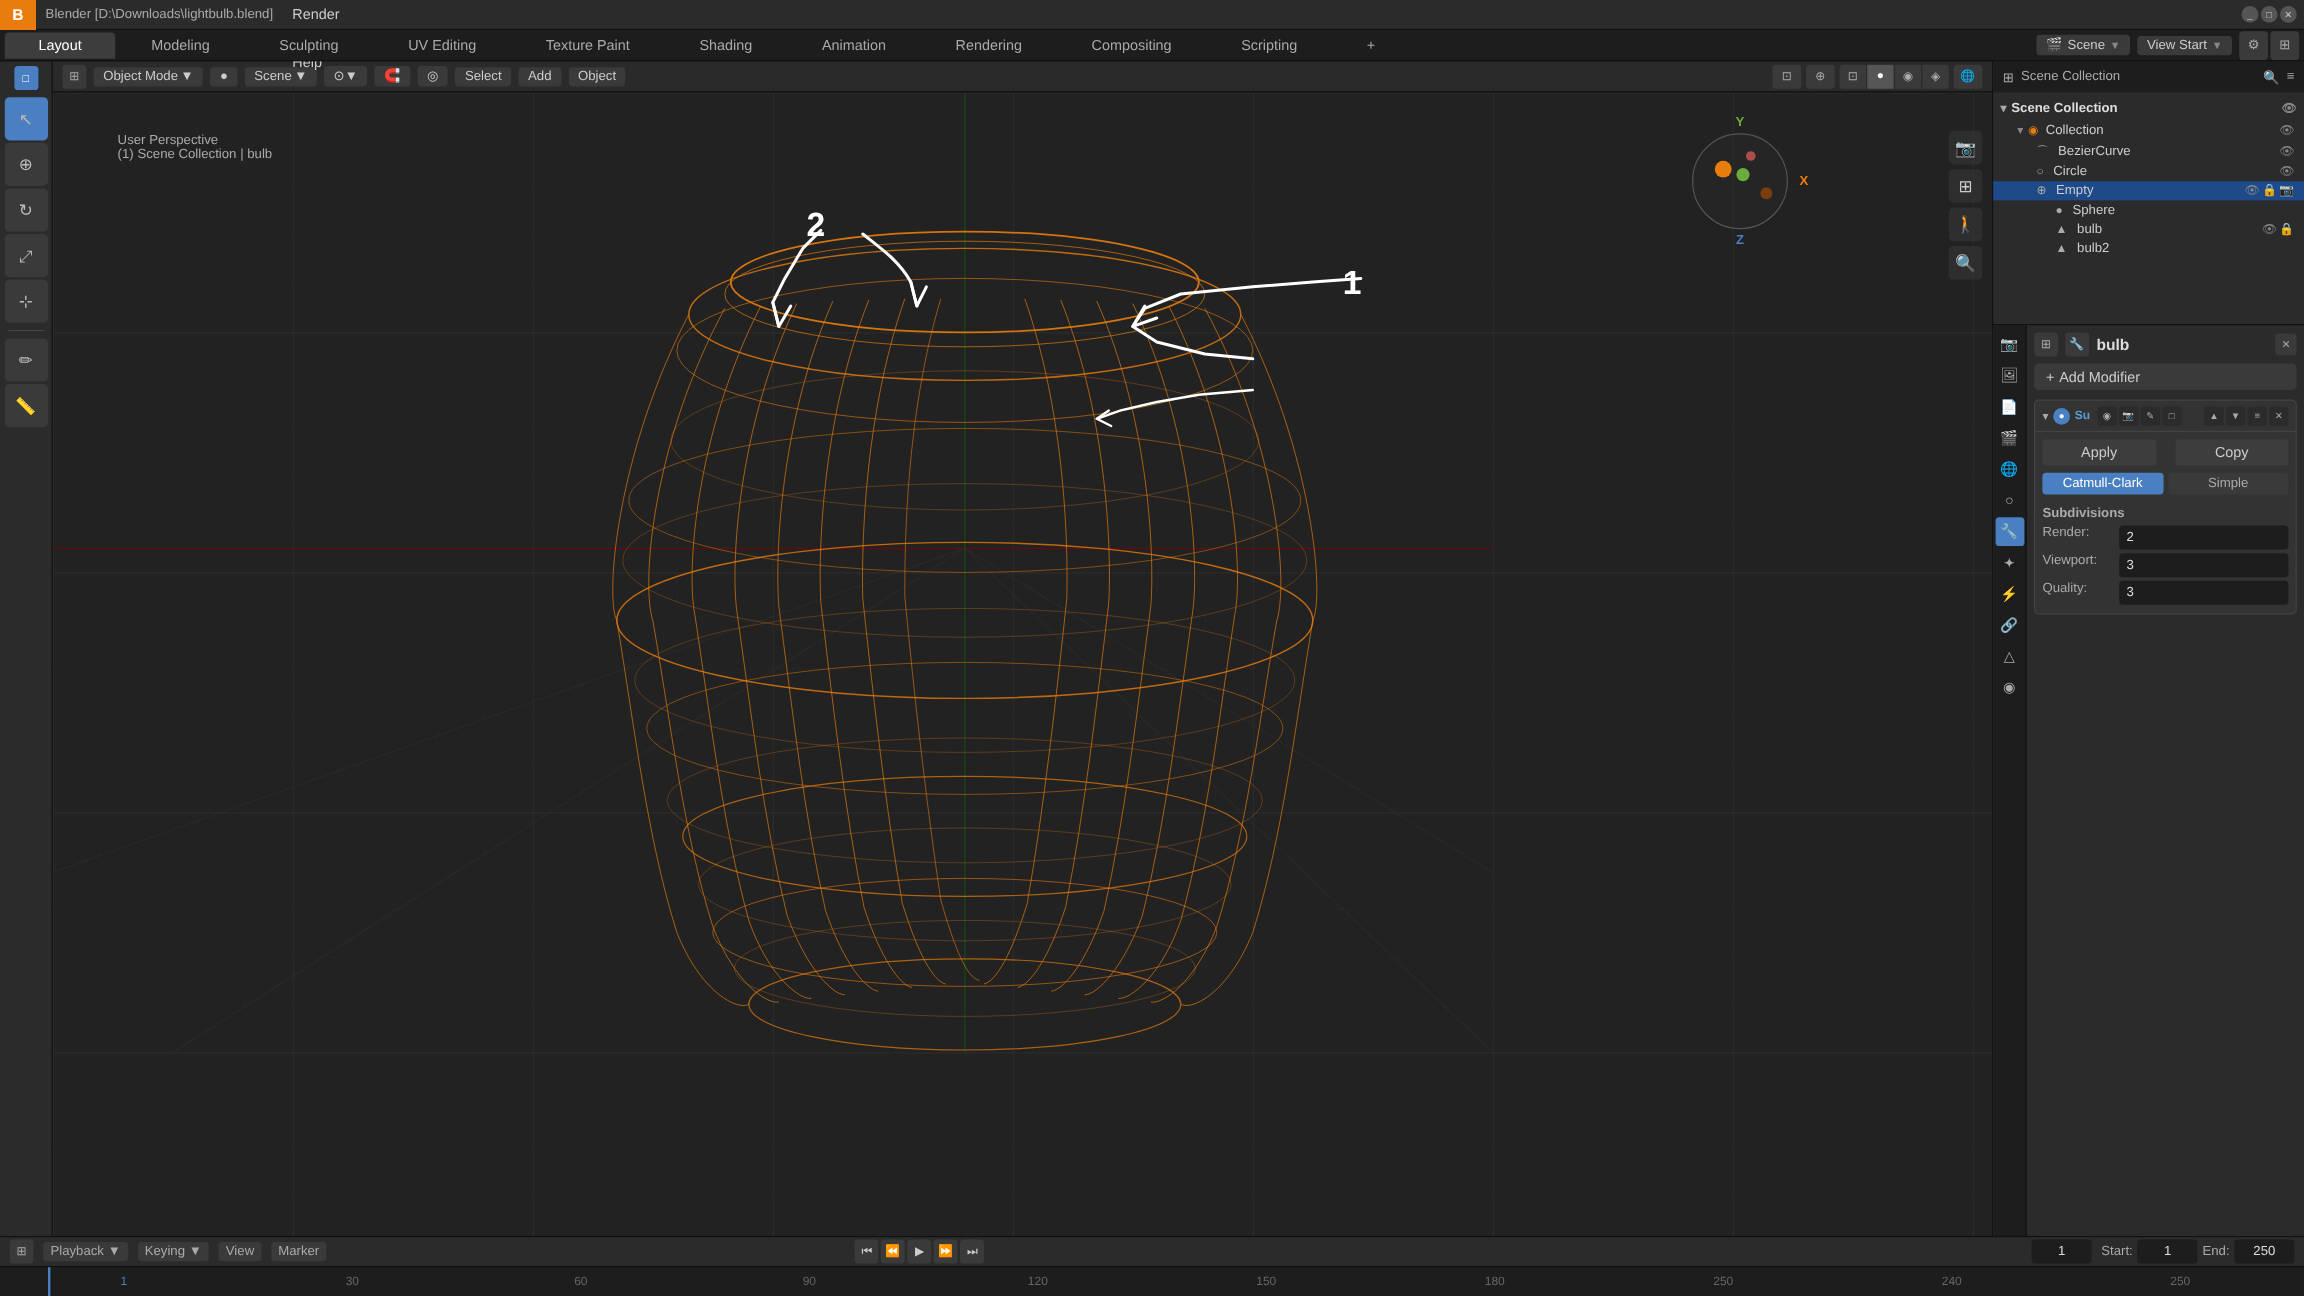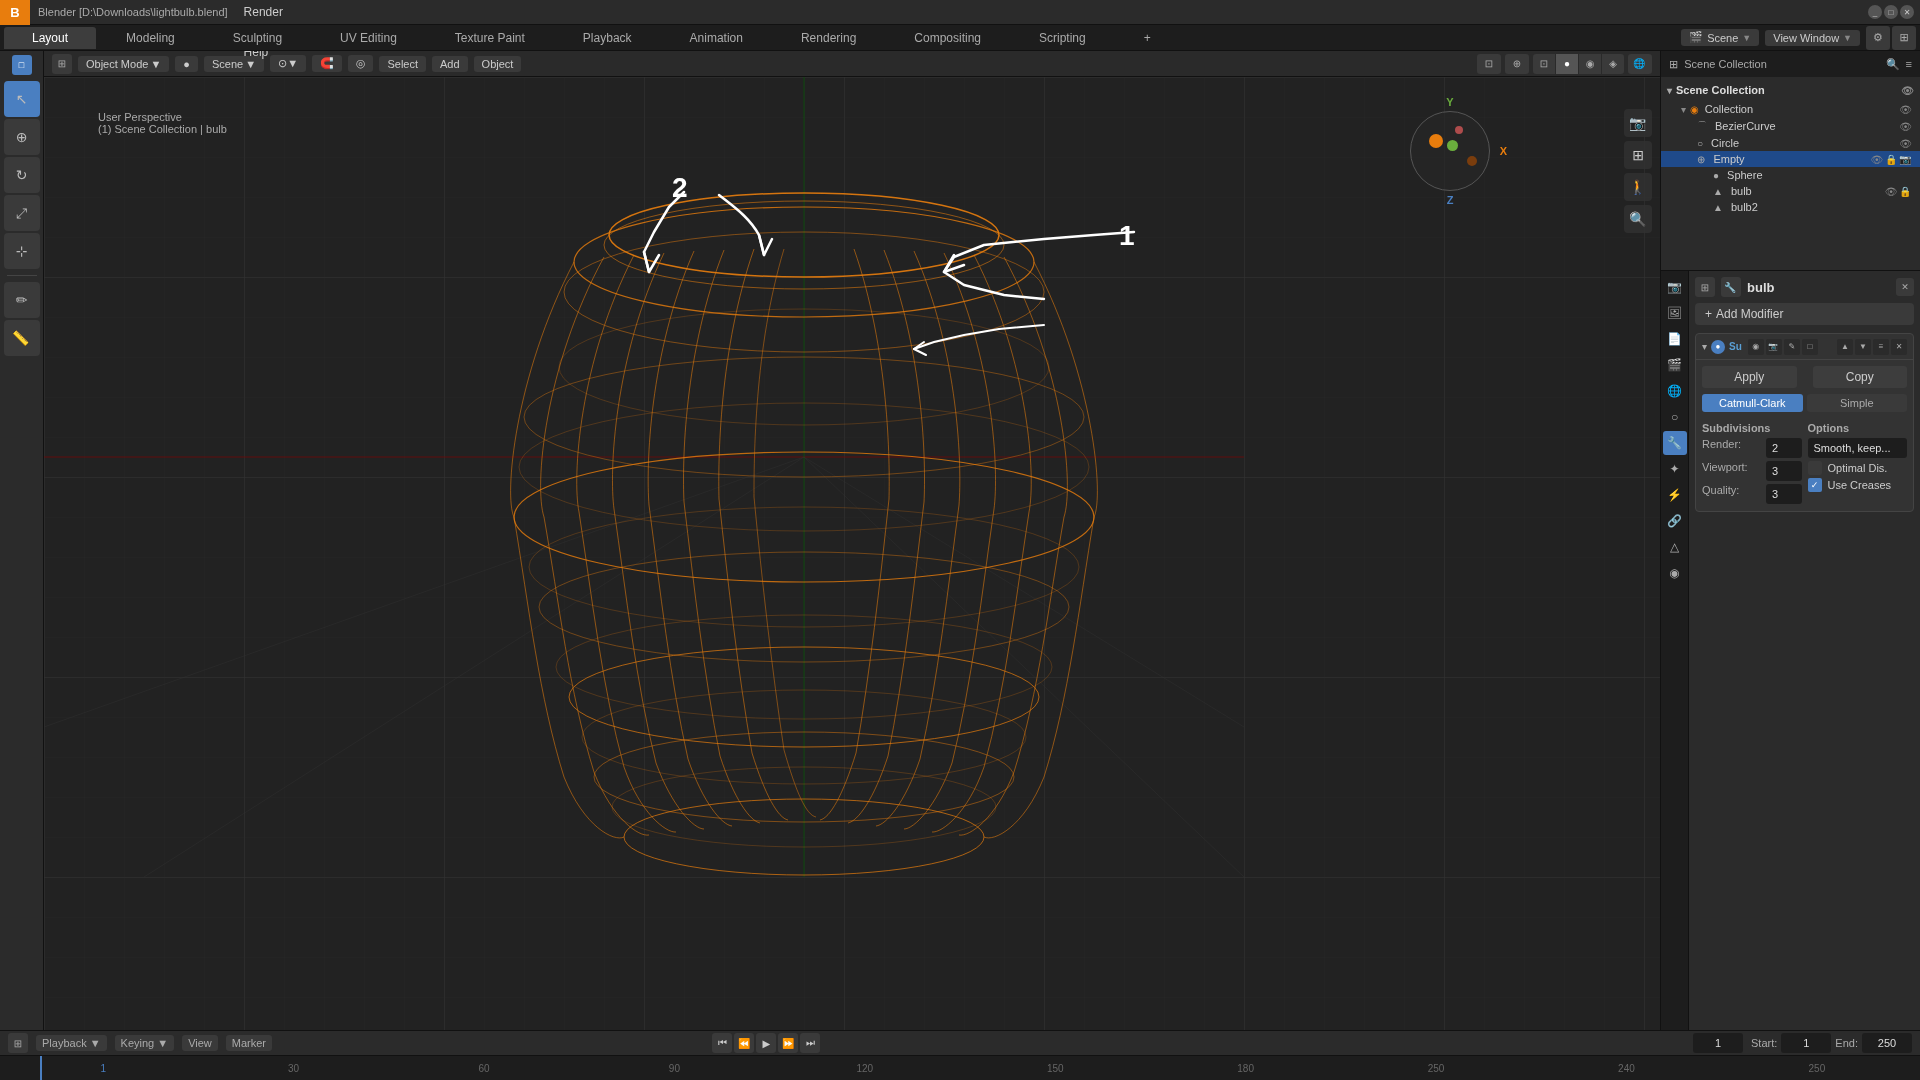--- a/index.html
+++ b/index.html
@@ -576,36 +576,36 @@
     <div style="width:14px;height:14px;background:#555;border-radius:50%;cursor:pointer;display:flex;align-items:center;justify-content:center;font-size:8px;color:#ccc;">✕</div>
   </div>
 </div>
 
 <div id="workspace-tabs">
   <div class="ws-tab active">Layout</div>
   <div class="ws-tab">Modeling</div>
   <div class="ws-tab">Sculpting</div>
   <div class="ws-tab">UV Editing</div>
   <div class="ws-tab">Texture Paint</div>
-  <div class="ws-tab">Playback</div>
+  <div class="ws-tab">Shading</div>
   <div class="ws-tab">Animation</div>
   <div class="ws-tab">Rendering</div>
   <div class="ws-tab">Compositing</div>
   <div class="ws-tab">Scripting</div>
   <div class="ws-tab">+</div>
   <div class="ws-tab-right">
 
     <div style="display:flex;align-items:center;gap:4px;padding:2px 8px;background:#3a3a3a;border-radius:3px;cursor:pointer;">
       <span style="font-size:11px;color:#ccc;">🎬</span>
       <span style="font-size:11px;color:#ccc;">Scene</span>
       <span style="font-size:9px;color:#888;">▼</span>
     </div>
 
     <div style="display:flex;align-items:center;gap:4px;padding:2px 8px;background:#3a3a3a;border-radius:3px;cursor:pointer;">
-      <span style="font-size:11px;color:#ccc;">View Window</span>
+      <span style="font-size:11px;color:#ccc;">View Start</span>
       <span style="font-size:9px;color:#888;">▼</span>
     </div>
 
     <div style="display:flex;gap:2px;">
       <div style="width:24px;height:24px;background:#3a3a3a;border-radius:3px;display:flex;align-items:center;justify-content:center;cursor:pointer;font-size:11px;color:#aaa;">⚙</div>
       <div style="width:24px;height:24px;background:#3a3a3a;border-radius:3px;display:flex;align-items:center;justify-content:center;cursor:pointer;font-size:11px;color:#aaa;">⊞</div>
     </div>
   </div>
 </div>
 
@@ -926,37 +926,20 @@
               <div class="subdiv-row">
                 <div class="subdiv-label">Viewport:</div>
                 <div class="subdiv-val">3</div>
               </div>
               <div class="subdiv-row">
                 <div class="subdiv-label">Quality:</div>
                 <div class="subdiv-val">3</div>
               </div>
             </div>
 
-            <div class="col-half">
-              <div class="col-title">Options</div>
-
-              <div class="subdiv-row">
-                <div class="subdiv-val">Smooth, keep...</div>
-              </div>
-
-              <div class="opt-row">
-                <div class="opt-check unchecked"></div>
-                <div class="opt-label">Optimal Dis.</div>
-              </div>
-
-              <div class="opt-row">
-                <div class="opt-check">✓</div>
-                <div class="opt-label">Use Creases</div>
-              </div>
-            </div>
           </div>
         </div>
       </div>
     </div>
   </div>
 </div>
 
 <div id="bottom-area">
 
   <div id="timeline-header">

